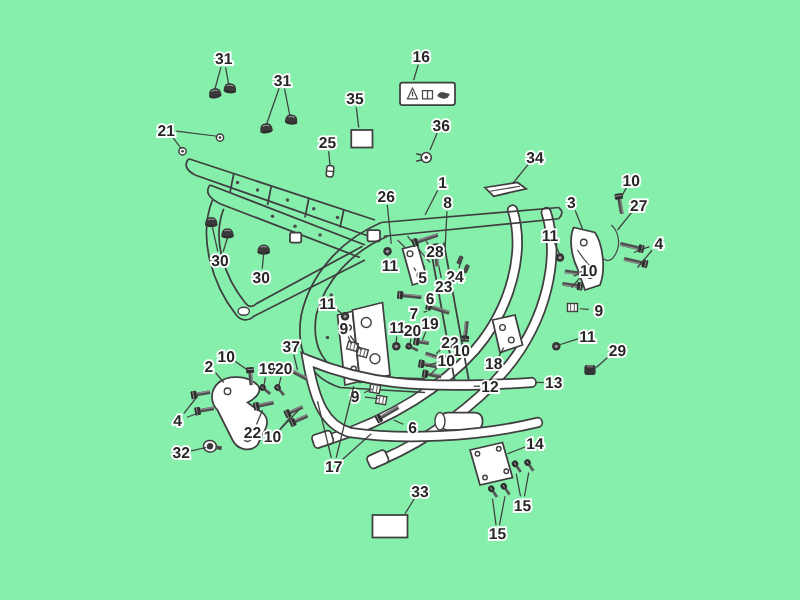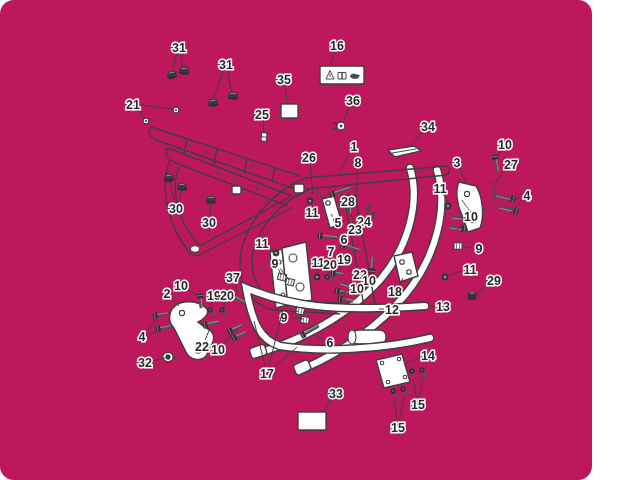--- a/index.html
+++ b/index.html
@@ -1,17 +1,17 @@
 <!DOCTYPE html>
 <html><head>
 <meta charset="utf-8">
 <style>
   html,body{margin:0;padding:0;background:#ffffff;}
-  #stage{position:relative;width:592px;height:480px;background:#be185d;overflow:hidden;
-         font-family:"Liberation Sans",sans-serif;border-radius:14px;}
+  #stage{position:relative;width:640px;height:480px;background:#86efac;overflow:hidden;
+         font-family:"Liberation Sans",sans-serif;}
   svg{position:absolute;left:0;top:0;}
   .ln{stroke:#3f3f3f;stroke-width:1.4;fill:#ffffff;}
   .noln{stroke:#3f3f3f;stroke-width:1.4;fill:none;}
   .thin{stroke:#4a4a4a;stroke-width:1;fill:none;}
   .tube{stroke:#3f3f3f;stroke-width:9;fill:none;stroke-linecap:round;}
   .tubecore{stroke:#ffffff;stroke-width:6.2;fill:none;stroke-linecap:round;}
   .hole{fill:#ffffff;stroke:#3f3f3f;stroke-width:1.1;}
   .dot{fill:#4a4a4a;}
   text.callout{font-family:"Liberation Sans",sans-serif;font-weight:bold;font-size:12.5px;
                fill:#262626;stroke:#ffffff;stroke-width:3px;paint-order:stroke;text-anchor:middle;}

